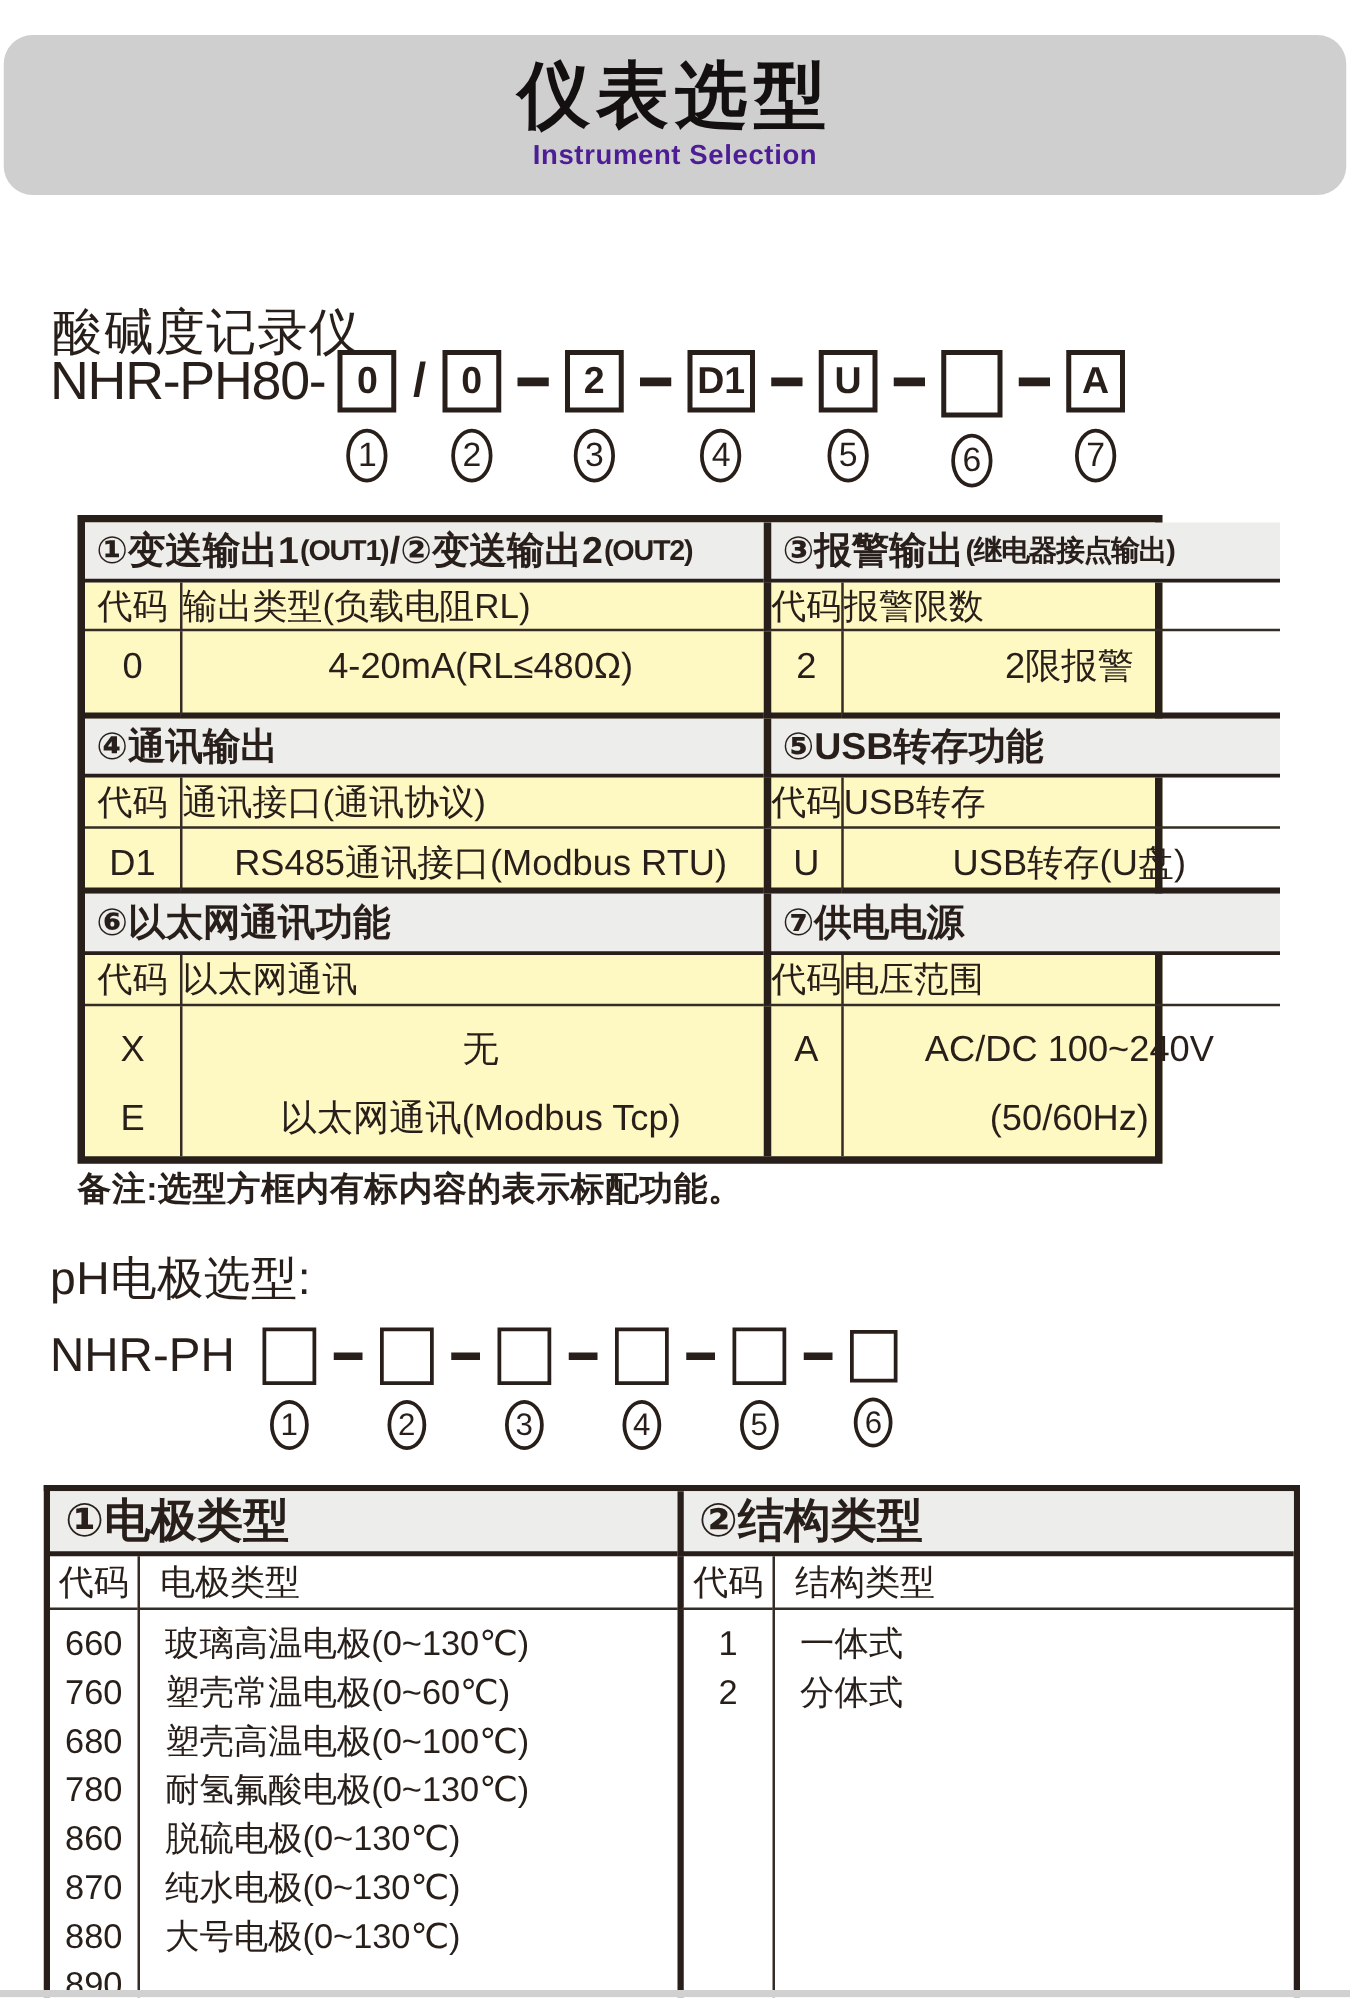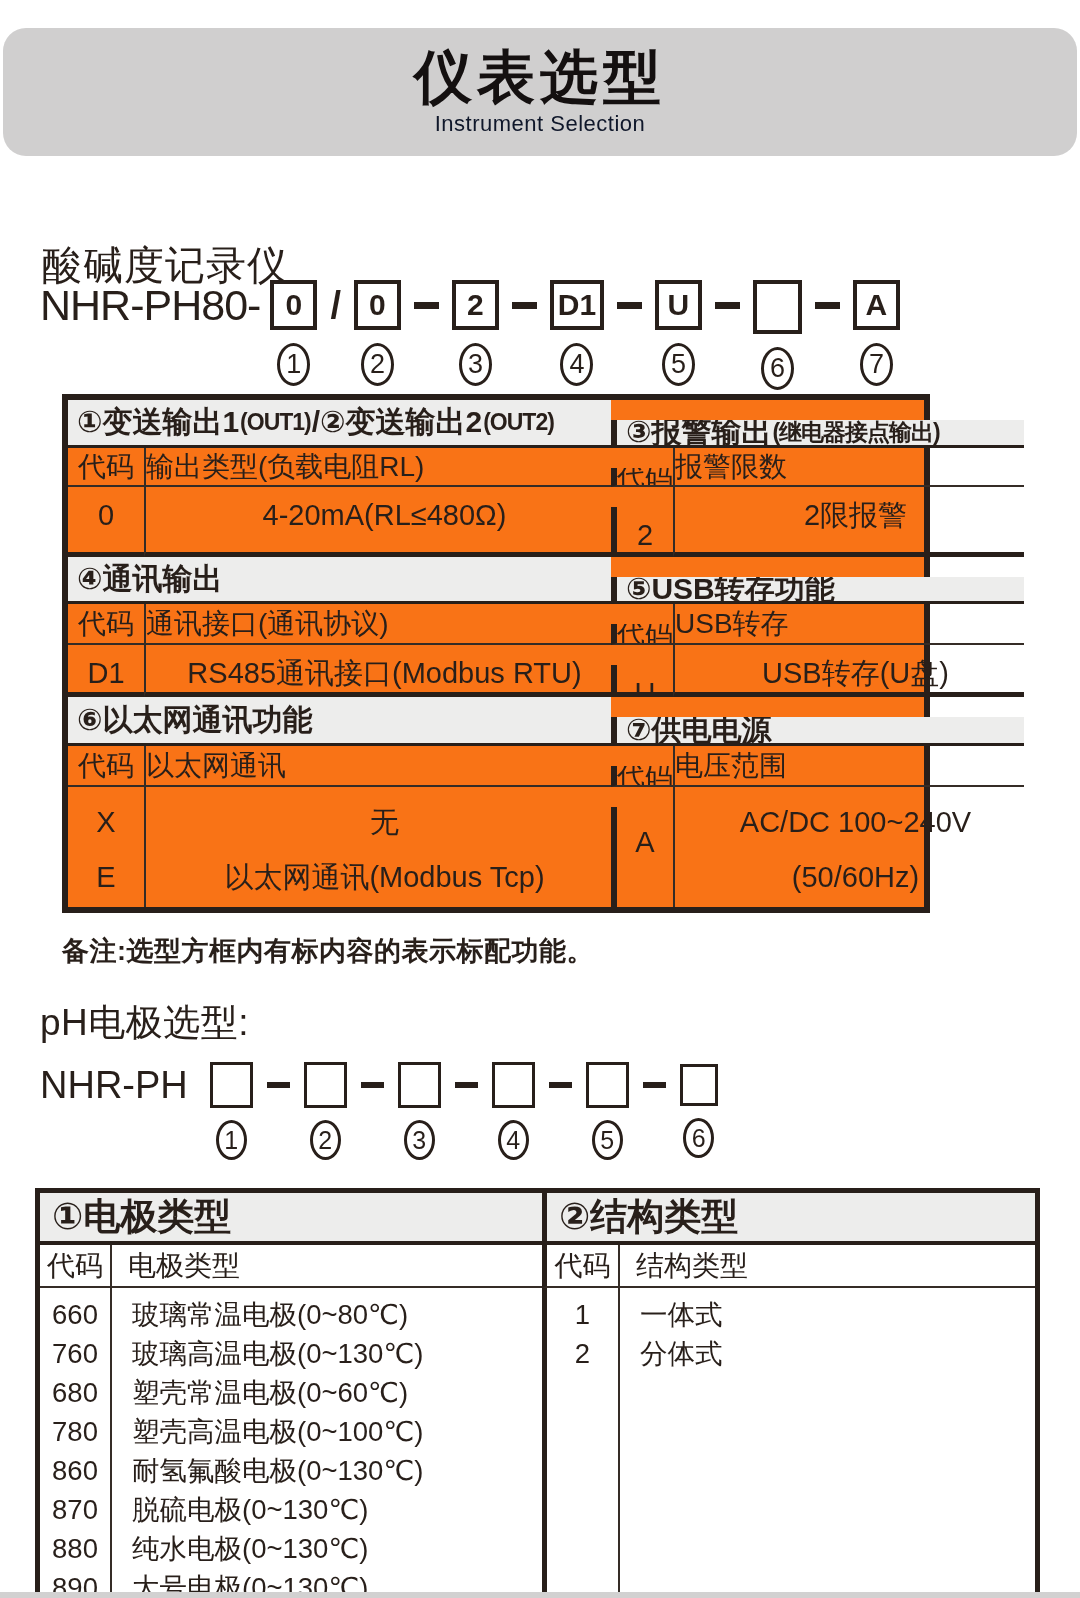--- a/index.html
+++ b/index.html
@@ -10,21 +10,21 @@
   }
   *{margin:0;padding:0;box-sizing:border-box;}
   html,body{background:#ffffff;}
   body{font-family:"Liberation Sans","DejaVu Sans",sans-serif;color:var(--ink);}
   .page{position:relative;width:1080px;height:1598px;background:#fff;overflow:hidden;margin:0 auto;}
 
   
   .banner{position:absolute;left:3px;top:28px;width:1074px;height:128px;background:var(--banner-bg);
           display:flex;flex-direction:column;align-items:center;justify-content:center;border-radius:23px;}
   .banner-title{font-size:58px;font-weight:700;letter-spacing:5px;color:#141010;line-height:1.05;}
-  .banner-sub{font-size:22px;font-weight:400;color:#0f172a;margin-top:3px;letter-spacing:0.5px;}
+  .banner-sub{font-size:22px;font-weight:700;color:#4c1d95;margin-top:3px;letter-spacing:0.5px;}
 
   
   .h-recorder{position:absolute;left:42px;top:238px;font-size:40px;font-weight:500;letter-spacing:1px;}
   .note-line{position:absolute;left:62px;top:933px;font-size:27px;font-weight:700;letter-spacing:0.5px;}
   .h-ph{position:absolute;left:40px;top:998px;font-size:37px;font-weight:400;letter-spacing:0.5px;}
 
   
   .model{position:absolute;display:flex;align-items:flex-start;}
   .model1{left:40px;top:280px;}
   .model2{left:40px;top:1062px;}
@@ -44,30 +44,30 @@
   .dash{background:var(--ink);}
   .model1 .dash{width:25px;height:7px;}
   .model2 .dash{width:23px;height:6px;}
   .slash{font-size:38px;font-weight:700;line-height:1;}
   .circ{border:3px solid var(--ink);border-radius:50%;display:flex;align-items:center;justify-content:center;
         font-weight:400;color:var(--ink);}
   .model1 .circ{width:33px;height:43px;margin-top:13px;font-size:27px;}
   .model2 .circ{width:31px;height:40px;margin-top:12px;font-size:25px;}
 
   
-  .t1{position:absolute;left:62px;top:394px;width:868px;border:6px solid var(--ink);
+  .t1{position:absolute;left:62px;top:412px;width:868px;border:6px solid var(--ink);
       display:grid;grid-template-columns:76px 467px 62px 351px;
-      grid-template-rows:48px 39px 70px 47px 41px 52px 49px 41px 120px;background:#f97316;}
+      grid-template-rows:48px 39px 70px 47px 41px 52px 49px 41px 120px;background:#fef9c3;}
   .t1 .cell{display:flex;align-items:center;overflow:hidden;}
   .t1 .title{background:var(--head-bg);border-bottom:3px solid var(--ink);font-weight:700;font-size:30px;
              padding-left:9px;letter-spacing:0;white-space:nowrap;}
   .t1 .title .sm{font-size:23px;letter-spacing:-1px;font-weight:700;padding:0 1px;}
   .t1 .span2{grid-column:1/3;}
   .t1 .span2r{grid-column:3/5;}
-  .t1 .vthick{border-left:6px solid var(--ink);margin-top:20px;}
+  .t1 .vthick{border-left:6px solid var(--ink);}
   .t1 .vthin{border-left:2px solid var(--thin);}
   .t1 .hrow{border-bottom:2px solid var(--thin);font-size:28px;}
   .t1 .hcode{justify-content:center;padding:0 2px;white-space:nowrap;}
   .t1 .hlabel{padding-left:0;white-space:nowrap;}
   .t1 .body{align-items:flex-start;font-size:29px;}
   .t1 .body.sep{border-bottom:5px solid var(--ink);}
   .t1 .bcode{flex-direction:column;align-items:center;padding-top:8px;line-height:55px;}
   .t1 .blabel{flex-direction:column;align-items:center;padding-left:12px;padding-top:8px;line-height:55px;white-space:nowrap;}
   .t1 .one-line{line-height:44px;padding-top:6px;}
 
@@ -289,21 +289,20 @@
       <span>660</span>
       <span>760</span>
       <span>680</span>
       <span>780</span>
       <span>860</span>
       <span>870</span>
       <span>880</span>
       <span>890</span>
     </div>
     <div class="cell list labels vthin">
-      <span>玻璃常温电极(0~80℃)</span>
       <span>玻璃高温电极(0~130℃)</span>
       <span>塑壳常温电极(0~60℃)</span>
       <span>塑壳高温电极(0~100℃)</span>
       <span>耐氢氟酸电极(0~130℃)</span>
       <span>脱硫电极(0~130℃)</span>
       <span>纯水电极(0~130℃)</span>
       <span>大号电极(0~130℃)</span>
     </div>
     <div class="cell list codes vthick">
       <span>1</span>

